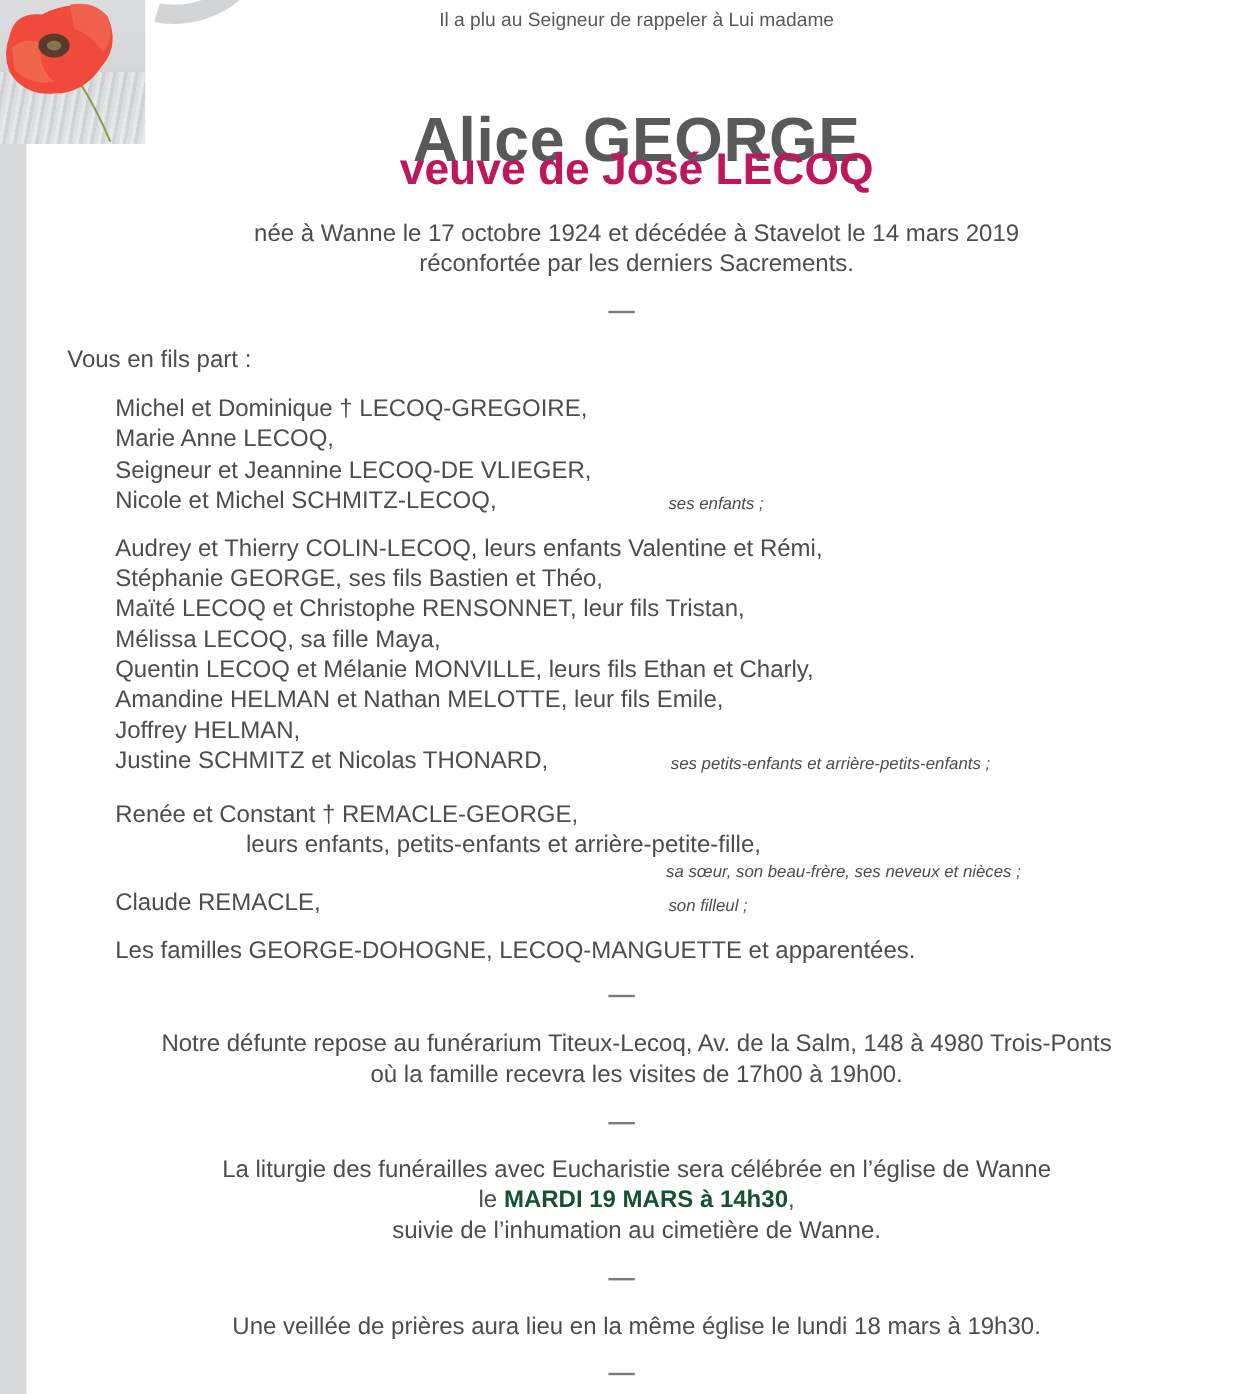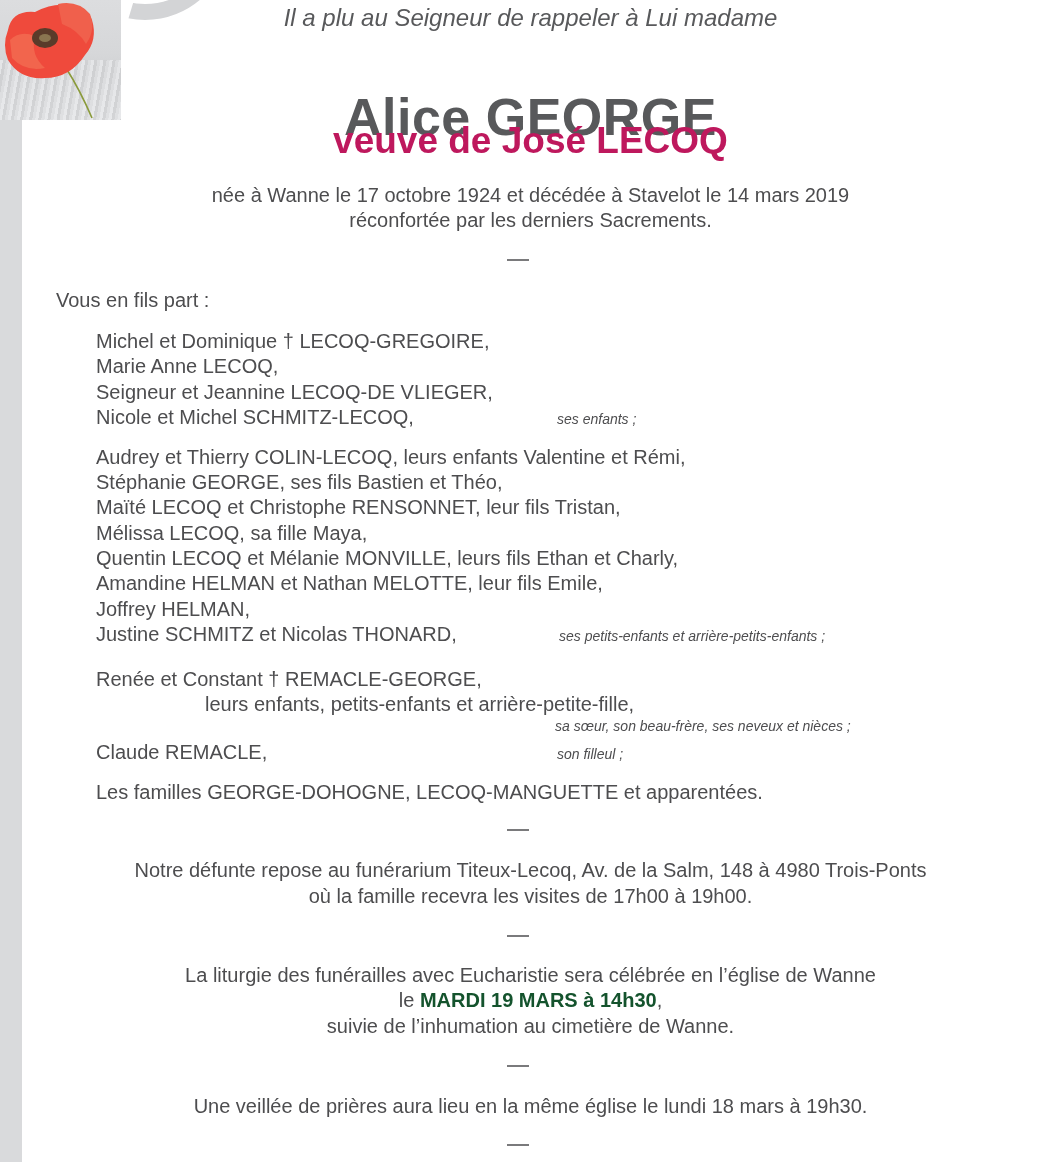--- a/index.html
+++ b/index.html
@@ -7,21 +7,21 @@
          font-family:"Liberation Sans", sans-serif; color:#4d4d4f; }
   .stripe { position:absolute; left:0; top:0; width:22px; height:1162px; background:#d9dadc; }
   .photo { position:absolute; left:0; top:0; width:121px; height:120px;
            background:linear-gradient(180deg,#dcdddf 0%,#d6d7d9 45%,#cfd0d2 60%,#e4e5e7 100%); overflow:hidden; }
   .photo .grass { position:absolute; left:0; top:60px; width:121px; height:60px;
            background:repeating-linear-gradient(100deg,#e9eaec 0 3px,#cfd0d2 3px 6px,#dedfe1 6px 9px); opacity:.8; }
   .arc { position:absolute; left:60px; top:-150px; width:170px; height:170px; border-radius:50%;
          border:16px solid #d3d4d6; box-sizing:border-box; clip-path:polygon(70% 0,100% 0,100% 100%,40% 100%); }
   .txt { position:absolute; white-space:nowrap; font-size:20px; line-height:25.4px; }
   .center { left:22px; right:0; text-align:center; }
-  .intro { top:5px; font-size:24px; color:#58595b;font-style:italic; }
+  .intro { top:5px; font-size:16px; color:#58595b; }
   .name { top:60px; font-size:52px; font-weight:bold; line-height:66px; color:#58595b; letter-spacing:0.5px;margin-top:24px; }
   .widow { top:118px; font-size:37px; font-weight:bold; line-height:46px; color:#be185d; }
   .dash { position:absolute; left:507px; width:22px; height:2px; background:#7a7a7c; }
   .it { font-style:italic; font-size:14px; }
   b { font-weight:bold; color:#14532d; }
 </style>
 </head>
 <body>
 
 <div class="stripe"></div>

